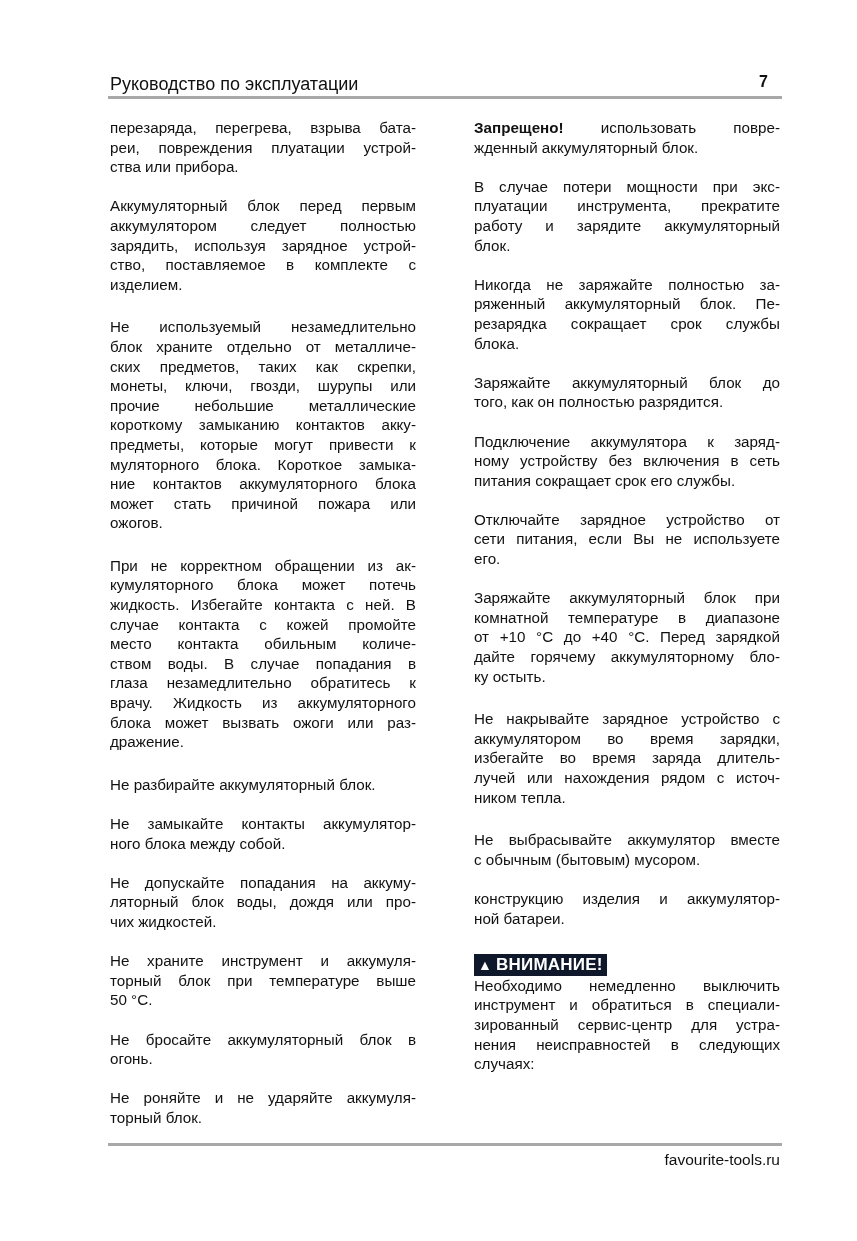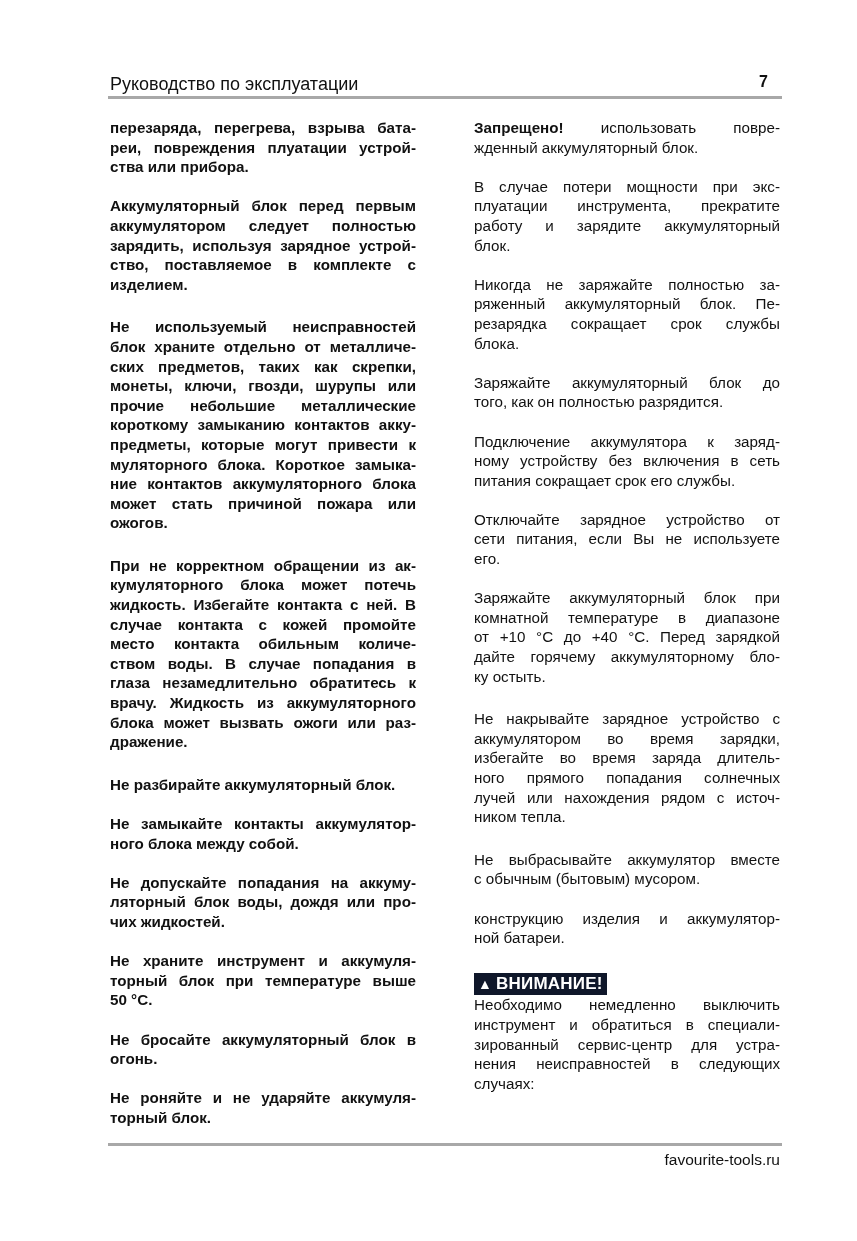--- a/index.html
+++ b/index.html
@@ -2,21 +2,21 @@
 <html><head>
   <meta charset="utf-8">
   <style>
     html, body { margin: 0; padding: 0; background: #ffffff; }
     body { width: 857px; height: 1241px; position: relative; overflow: hidden;
       font-family: "Liberation Sans", sans-serif; color: #111111; }
     .header { position: absolute; left: 108px; top: 70px; width: 674px; height: 26px; border-bottom: 3px solid #a8a8a8; }
     .header-title { position: absolute; left: 2px; top: 4px; font-size: 18px; }
     .page-number { position: absolute; right: 14px; top: 3px; font-size: 16px; font-weight: bold; }
     .col { position: absolute; top: 118px; width: 306px; font-size: 15.2px; line-height: 19.6px; }
-    .col-left { left: 110px; font-weight: bold; }
+    .col-left { left: 110px; }
     .col-right { left: 474px; }
     .para { margin: 0 0 19.6px 0; text-align: justify; hyphens: manual; }
     .para.gap2 { margin-bottom: 23px; }
     .bold { font-weight: bold; }
     .warning-badge { display: inline-block; background: #8f8f8f; color: #ffffff; font-weight: bold;
       font-size: 17px; line-height: 22px; padding: 0 4px 0 4px; margin-top: 6px; letter-spacing: 0.2px; }
     .warning-badge .tri { font-size: 14px; margin-right: 4px; }
     .footer { position: absolute; left: 108px; top: 1143px; width: 674px; border-top: 3px solid #a8a8a8; }
     .footer-site { position: absolute; right: 2px; top: 5px; font-size: 15.5px; }
     .ln { display: block; text-align: justify; text-align-last: justify; }
@@ -37,21 +37,21 @@
       <span class="ln last">ства или прибора.</span>
     </div>
     <div class="para gap2">
       <span class="ln">Аккумуляторный блок перед первым</span>
       <span class="ln">аккумулятором следует полностью</span>
       <span class="ln">зарядить, используя зарядное устрой-</span>
       <span class="ln">ство, поставляемое в комплекте с</span>
       <span class="ln last">изделием.</span>
     </div>
     <div class="para gap2">
-      <span class="ln">Не используемый неисправностей</span>
+      <span class="ln">Не используемый незамедлительно</span>
       <span class="ln">блок храните отдельно от металличе-</span>
       <span class="ln">ских предметов, таких как скрепки,</span>
       <span class="ln">монеты, ключи, гвозди, шурупы или</span>
       <span class="ln">прочие небольшие металлические</span>
       <span class="ln">короткому замыканию контактов акку-</span>
       <span class="ln">предметы, которые могут привести к</span>
       <span class="ln">муляторного блока. Короткое замыка-</span>
       <span class="ln">ние контактов аккумуляторного блока</span>
       <span class="ln">может стать причиной пожара или</span>
       <span class="ln last">ожогов.</span>
@@ -121,21 +121,20 @@
     </div><div class="para gap2">
       <span class="ln">Заряжайте аккумуляторный блок при</span>
       <span class="ln">комнатной температуре в диапазоне</span>
       <span class="ln">от +10 °C до +40 °C. Перед зарядкой</span>
       <span class="ln">дайте горячему аккумуляторному бло-</span>
       <span class="ln last">ку остыть.</span>
     </div><div class="para gap2">
       <span class="ln">Не накрывайте зарядное устройство с</span>
       <span class="ln">аккумулятором во время зарядки,</span>
       <span class="ln">избегайте во время заряда длитель-</span>
-      <span class="ln">ного прямого попадания солнечных</span>
       <span class="ln">лучей или нахождения рядом с источ-</span>
       <span class="ln last">ником тепла.</span>
     </div><div class="para">
       <span class="ln">Не выбрасывайте аккумулятор вместе</span>
       <span class="ln last">с обычным (бытовым) мусором.</span>
     </div><div class="para">
       <span class="ln">конструкцию изделия и аккумулятор-</span>
       <span class="ln last">ной батареи.</span>
     </div><div class="warning-badge" style="background: #0f172a;"><span class="tri">▲</span><span>ВНИМАНИЕ!</span></div><div class="para">
       <span class="ln">Необходимо немедленно выключить</span>

